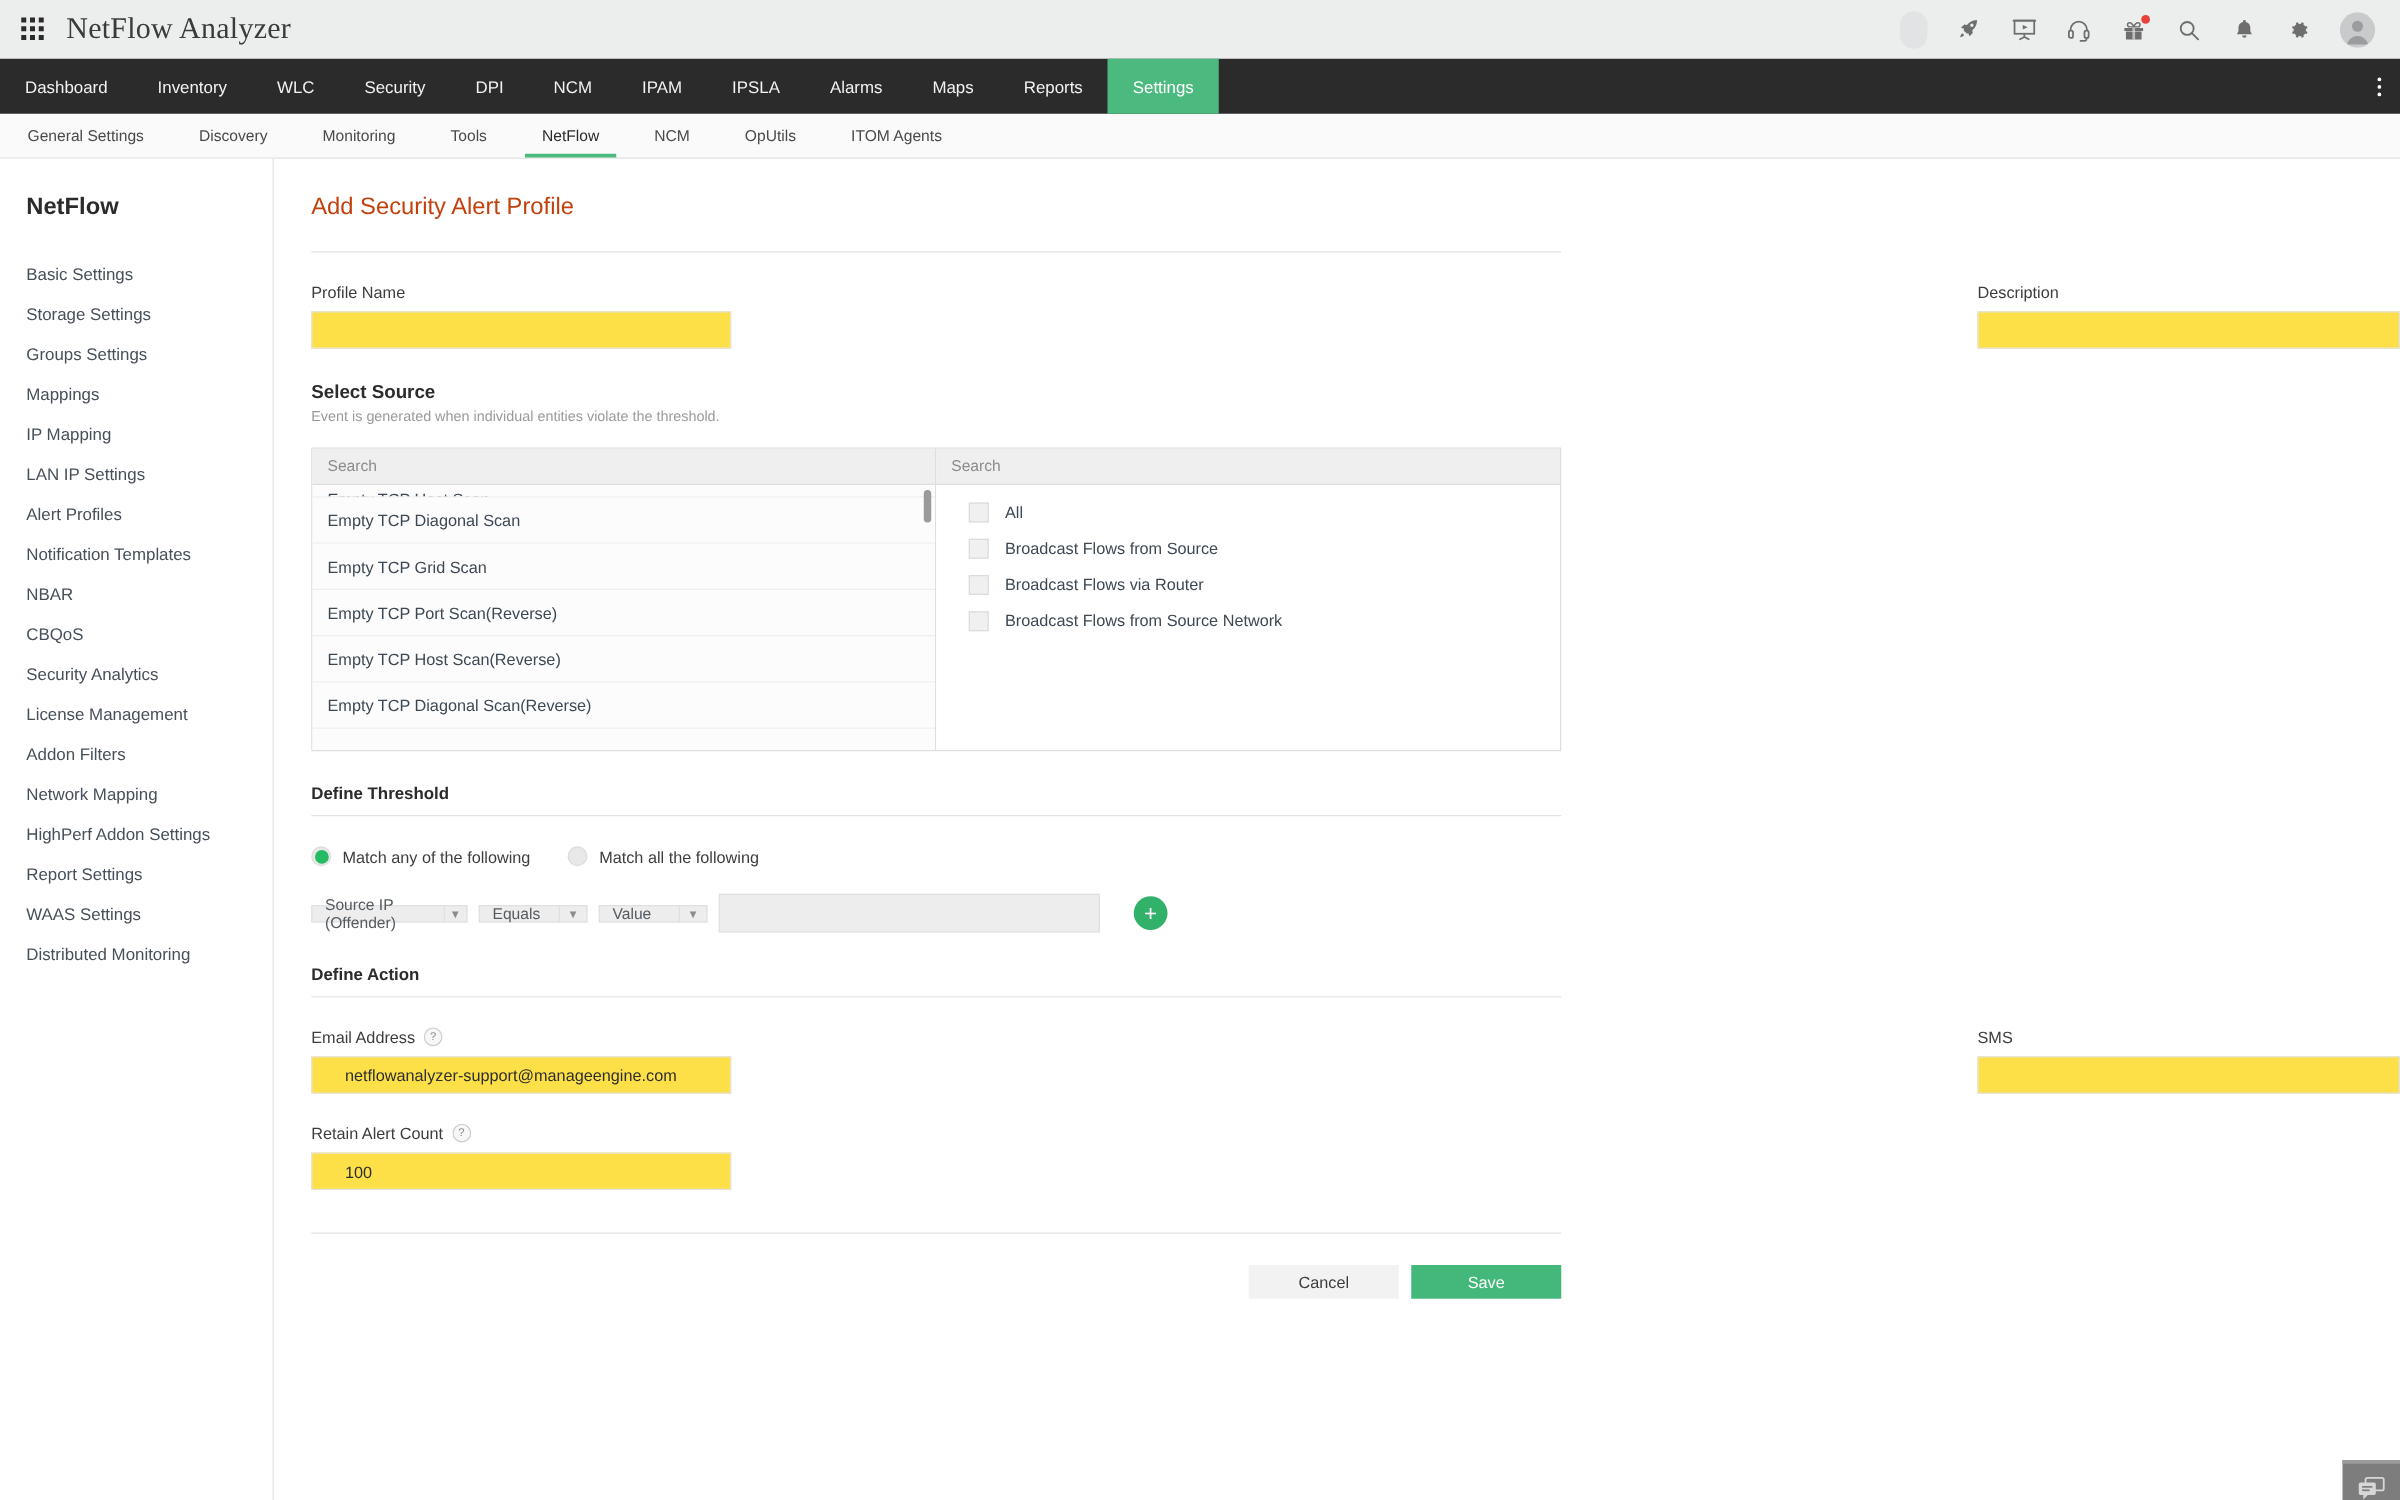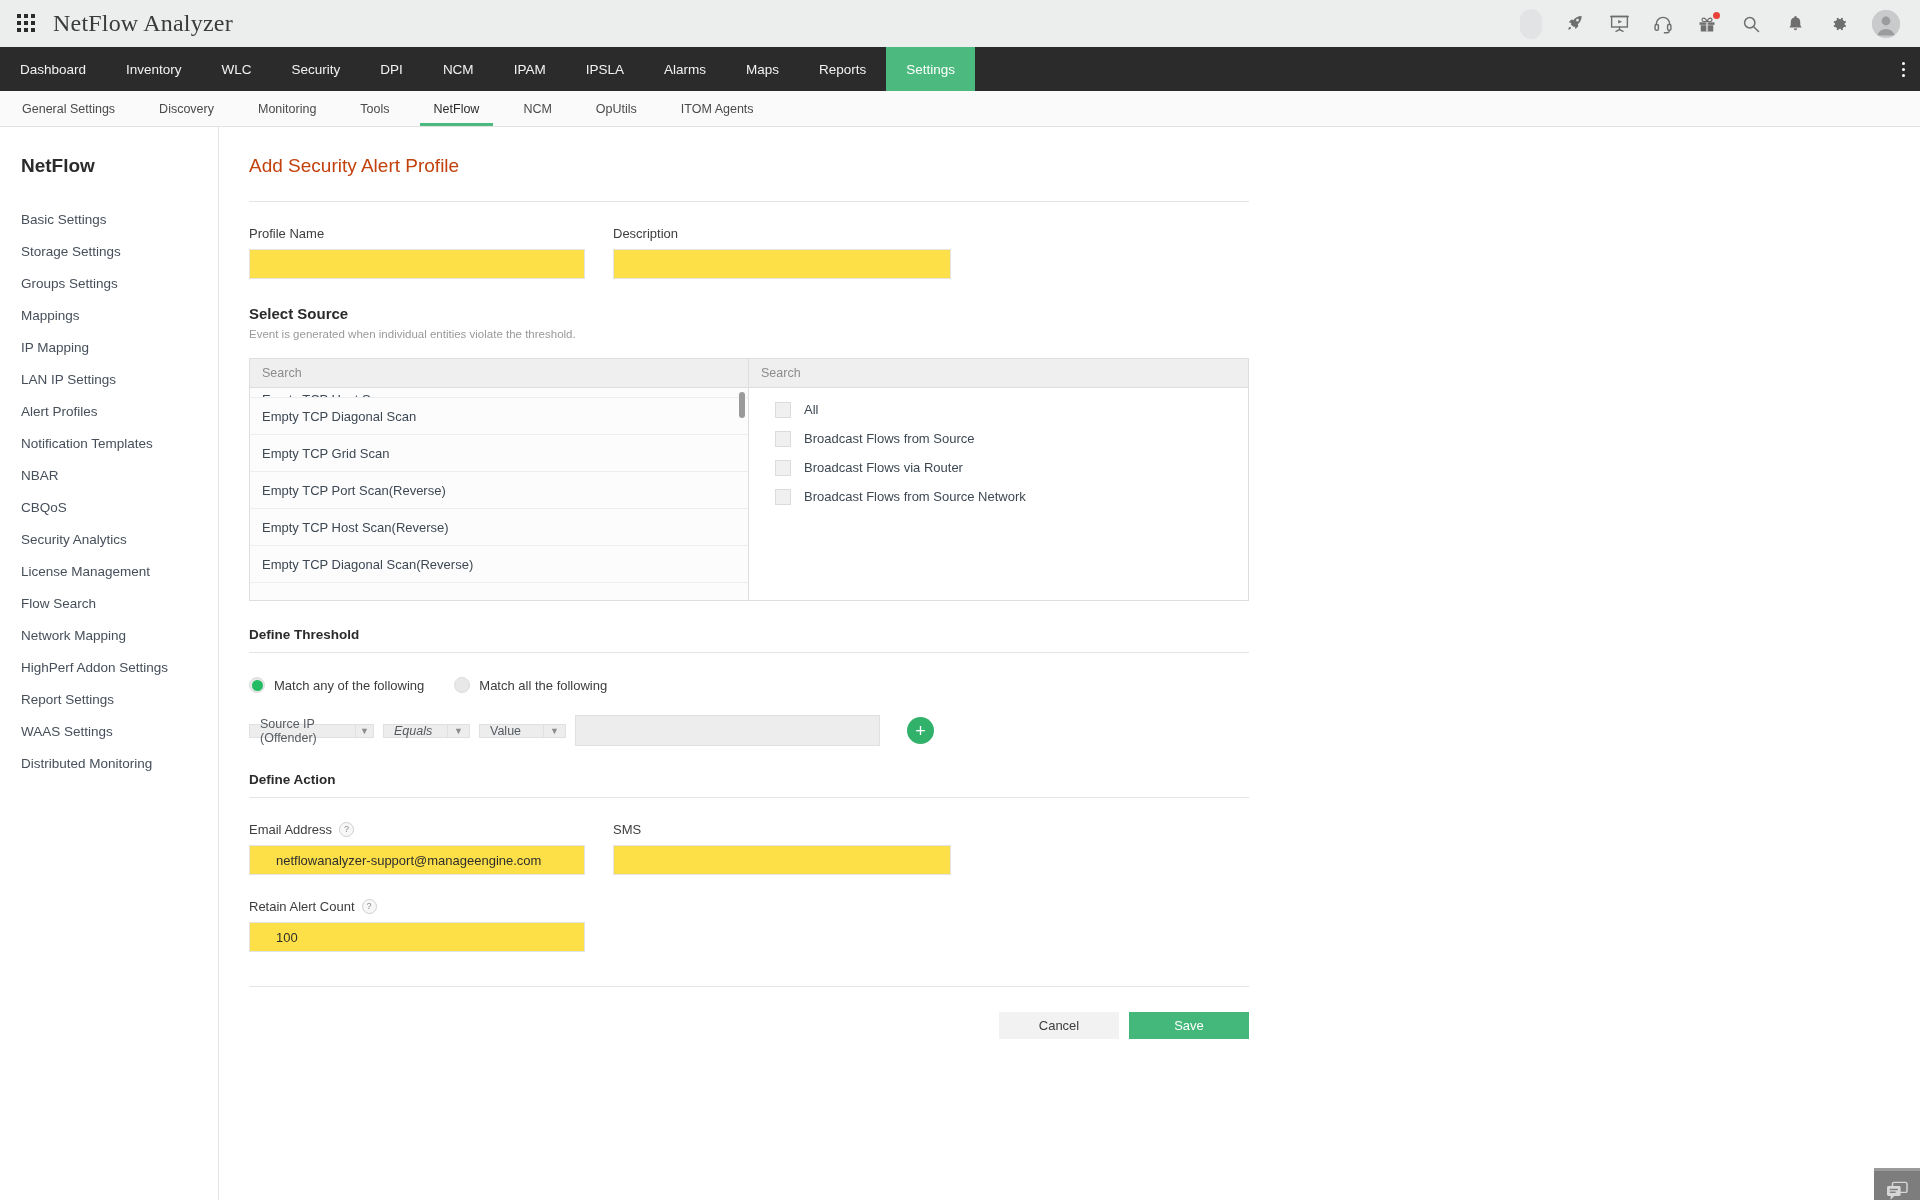--- a/index.html
+++ b/index.html
@@ -156,21 +156,21 @@
     position: relative;
   }
   .page-title {
     font-size: 19px;
     color: #c2410c;
     font-weight: 400;
     margin: 0 0 24px 0;
   }
   .hr { height: 1px; background: #e4e4e4; width: 1000px; }
 
-  .field-row { display: flex; gap: 28px; margin-top: 24px; }
+  .field-row { display: flex; gap: 28px; margin-top: 24px; justify-content: space-between; }
   .fld { display: flex; flex-direction: column; }
   .fld label {
     font-size: 13px;
     color: #3d3d3d;
     margin-bottom: 8px;
     display: flex; align-items: center; gap: 7px;
   }
   .help-badge {
     width: 15px; height: 15px;
     border-radius: 50%;
@@ -308,21 +308,21 @@
   .sel .caret {
     margin-left: auto;
     width: 22px;
     height: 100%;
     border-left: 1px solid #e0e0e0;
     display: flex; align-items: center; justify-content: center;
     color: #8c8c8c;
     font-size: 9px;
   }
   .sel.w1 { width: 125px; }
-  .sel.w2 { width: 87px; font-style: italic; }
+  .sel.w2 { width: 87px; }
   .sel.w3 { width: 87px; }
   .val-inp {
     background: #ededed;
     border: 1px solid #e0e0e0;
     height: 31px;
     width: 305px;
     outline: none;
     font-family: "Liberation Sans", sans-serif;
     font-size: 12.5px;
     padding: 0 10px;
@@ -534,21 +534,21 @@
     <div class="s-item"><span>Groups Settings</span></div>
     <div class="s-item"><span>Mappings</span></div>
     <div class="s-item"><span>IP Mapping</span></div>
     <div class="s-item"><span>LAN IP Settings</span></div>
     <div class="s-item"><span>Alert Profiles</span></div>
     <div class="s-item"><span>Notification Templates</span></div>
     <div class="s-item"><span>NBAR</span></div>
     <div class="s-item"><span>CBQoS</span></div>
     <div class="s-item"><span>Security Analytics</span></div>
     <div class="s-item"><span>License Management</span></div>
-    <div class="s-item"><span>Flow Search</span></div>
+    <div class="s-item"><span>Addon Filters</span></div>
     <div class="s-item"><span>Network Mapping</span></div>
     <div class="s-item"><span>HighPerf Addon Settings</span></div>
     <div class="s-item"><span>Report Settings</span></div>
     <div class="s-item"><span>WAAS Settings</span></div>
     <div class="s-item"><span>Distributed Monitoring</span></div>
   </div>
 
   <div class="content">
 
     <div class="page-title">Add Security Alert Profile</div>

